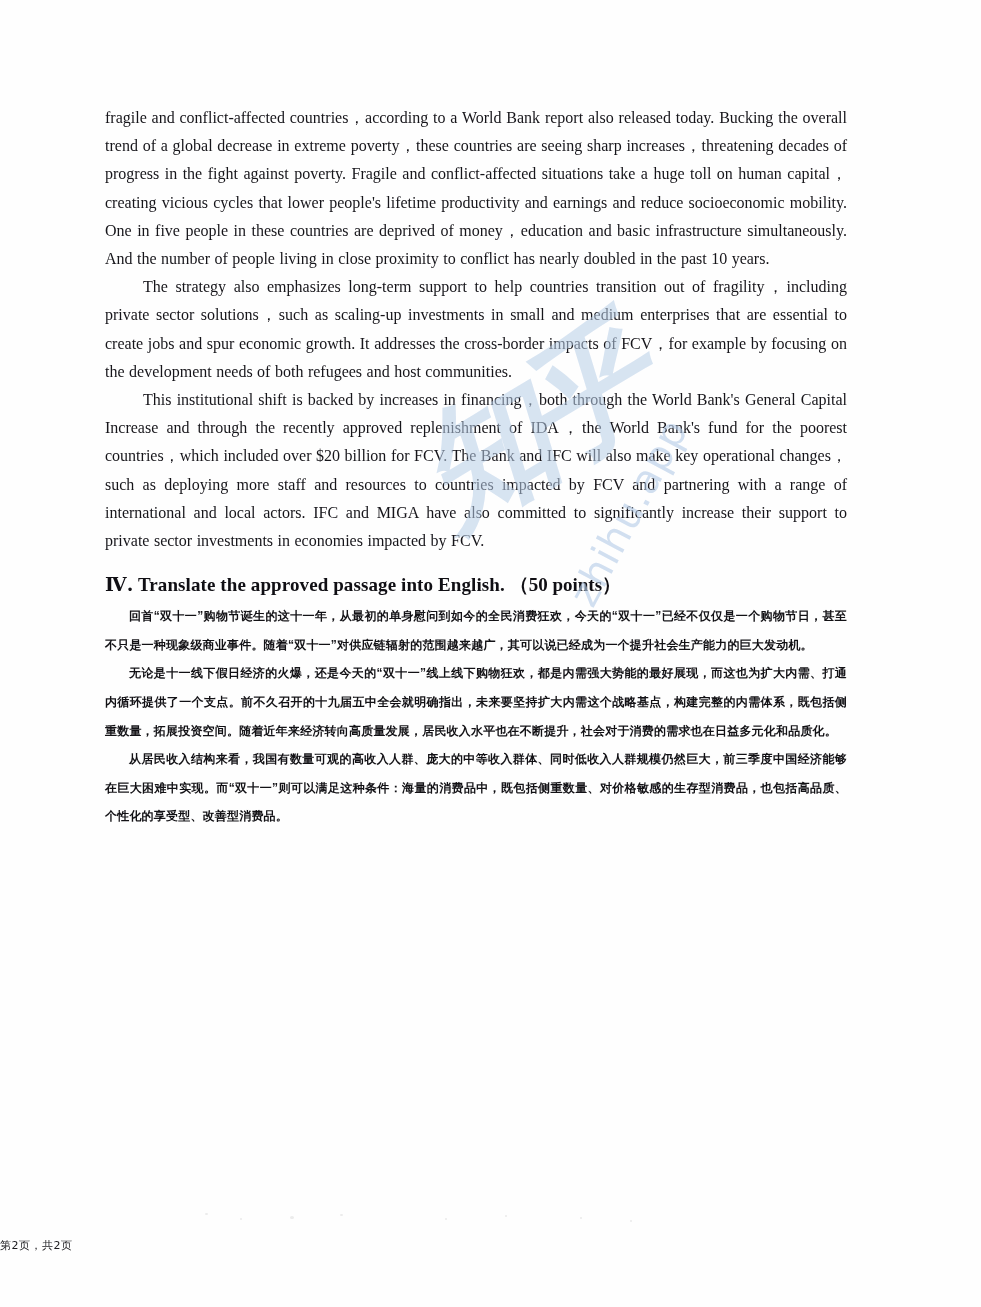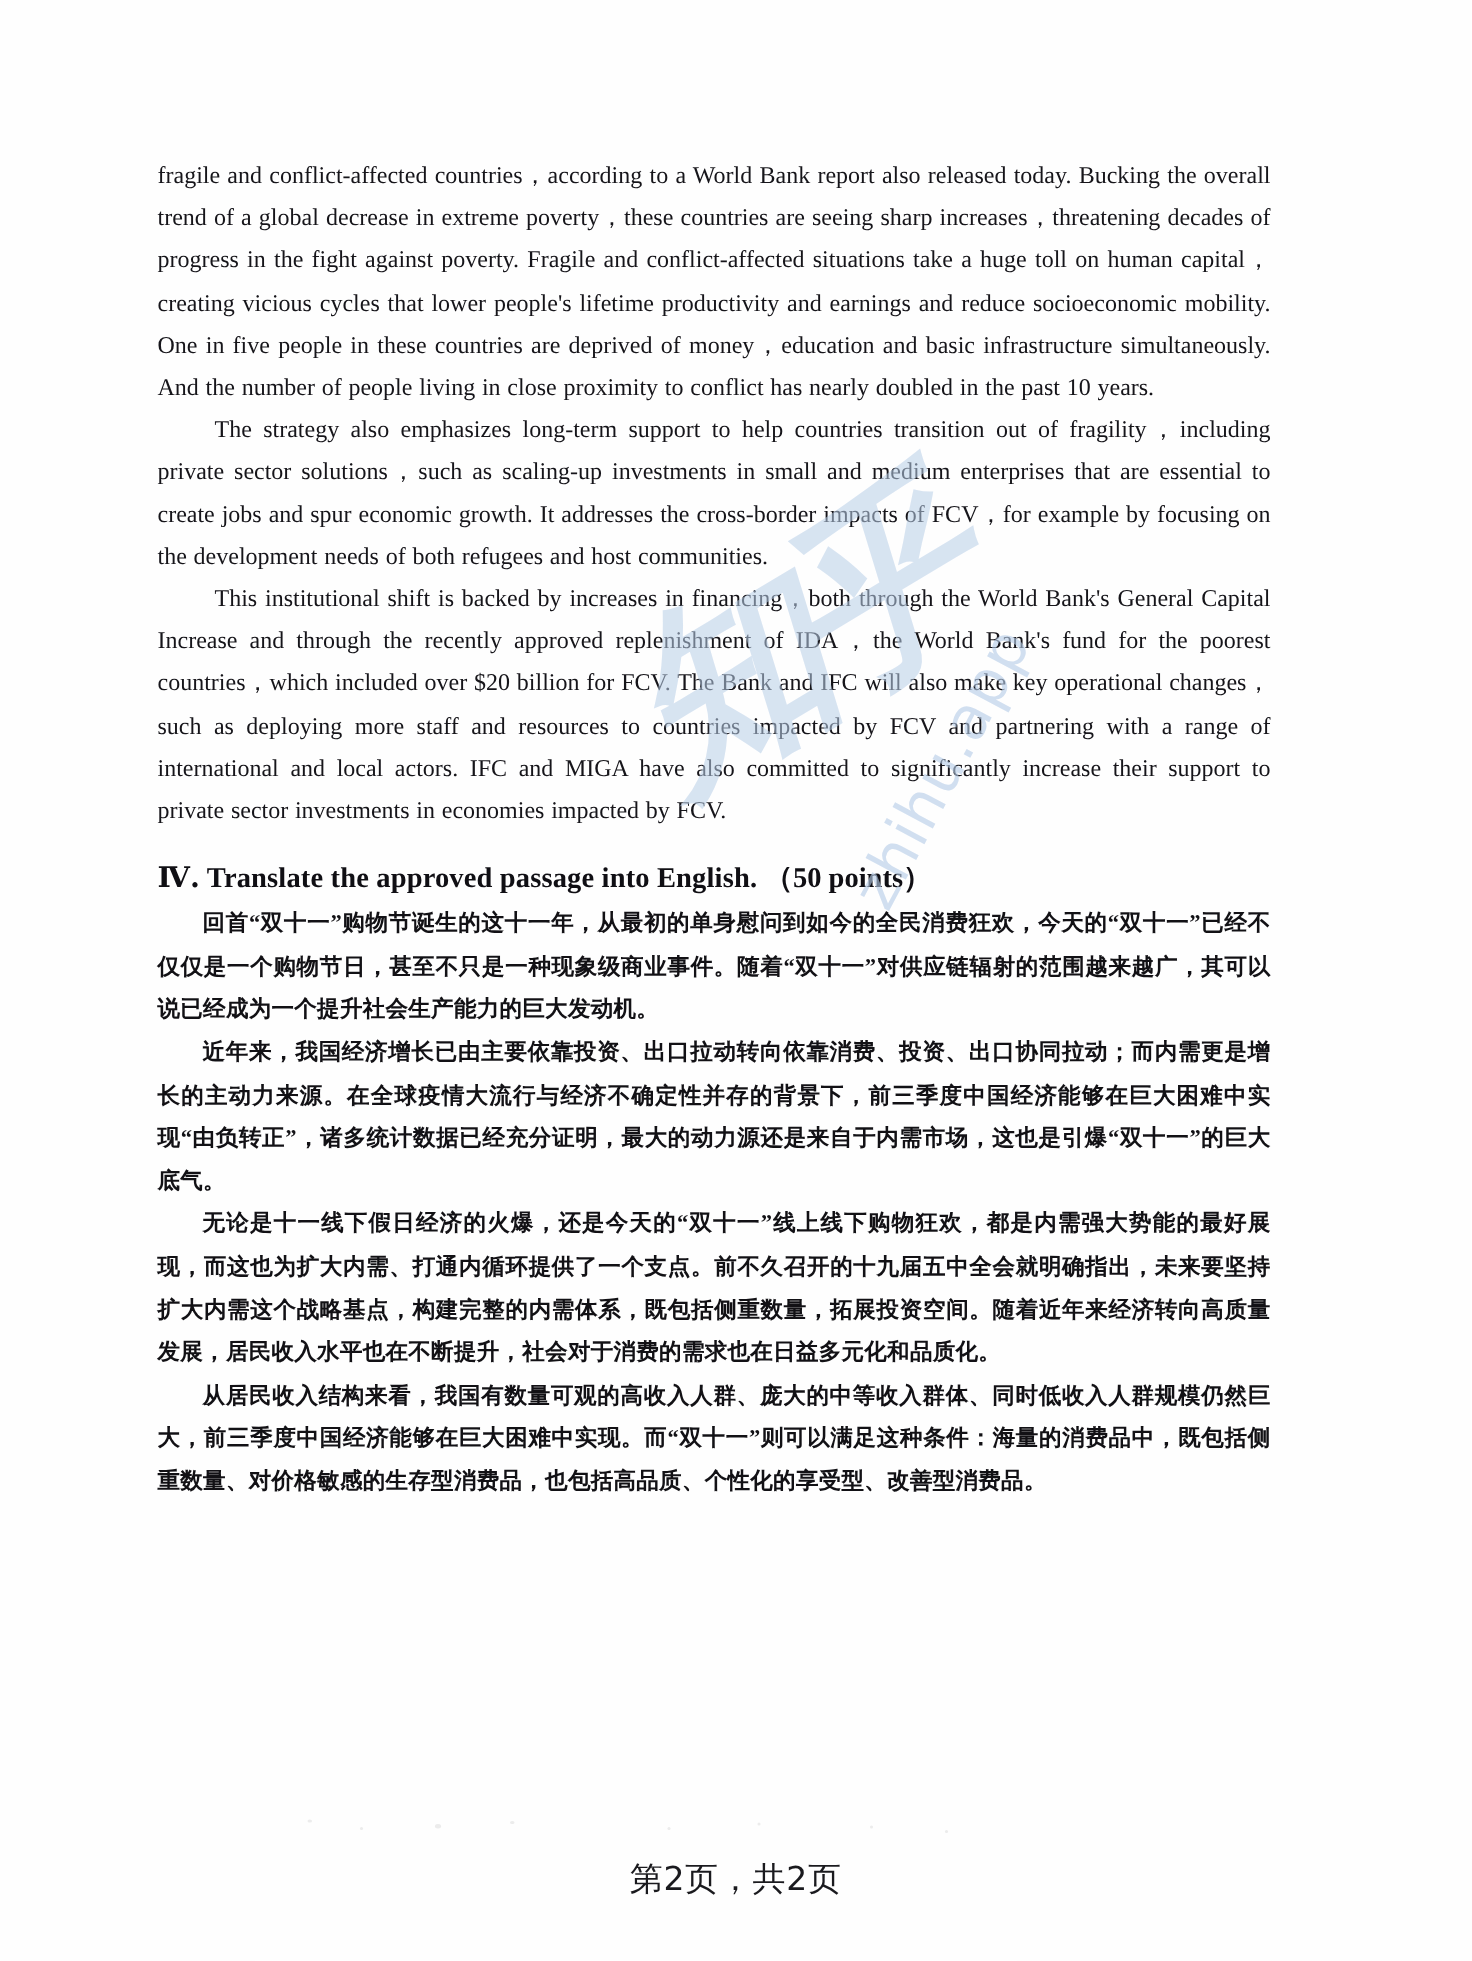--- a/index.html
+++ b/index.html
@@ -101,41 +101,40 @@
   .section-heading .numeral {
     font-family: "DejaVu Serif", serif;
     font-weight: 700;
   }
   .section-heading .pts {
     letter-spacing: 0;
   }
 
   
   .zh-para {
-    font-family: Liberation Serif, serif;
-    font-size: 15px;
+    font-family: Liberation Sans, sans-serif;
+    font-size: 12px;
     line-height: 28.6px;
     color: #121115;
     text-align: justify;
     text-align-last: left;
     text-indent: 2em;
     margin: 0;
     letter-spacing: 0.2px;
     font-weight: 600;
   }
 
   
   .footer {
     position: absolute;
     left: 0;
     right: 0;
     top: 1238px;
-    text-align: center;
     font-family: "DejaVu Sans", "Liberation Sans", sans-serif;
-    font-size: 22px;
+    font-size: 11px;
     color: #1a1a1e;
     z-index: 2;
     letter-spacing: 0.5px;
   }
 
   
   .speckle {
     position: absolute;
     background: #d9d9d9;
     border-radius: 50%;
@@ -174,21 +173,20 @@
     <p class="en-para">This institutional shift is backed by increases in financing，both through the World Bank's General Capital Increase and through the recently approved replenishment of IDA，the World Bank's fund for the poorest countries，which included over $20 billion for FCV. The Bank and IFC will also make key operational changes，such as deploying more staff and resources to countries impacted by FCV and partnering with a range of international and local actors. IFC and MIGA have also committed to significantly increase their support to private sector investments in economies impacted by FCV.</p>
 
     <div class="section-heading">
       <span class="numeral">Ⅳ.</span>
       <span>Translate the approved passage into English.</span>
       <span class="pts">（50 points）</span>
     </div>
 
     <p class="zh-para">回首“双十一”购物节诞生的这十一年，从最初的单身慰问到如今的全民消费狂欢，今天的“双十一”已经不仅仅是一个购物节日，甚至不只是一种现象级商业事件。随着“双十一”对供应链辐射的范围越来越广，其可以说已经成为一个提升社会生产能力的巨大发动机。</p>
 
-    <p class="zh-para">近年来，我国经济增长已由主要依靠投资、出口拉动转向依靠消费、投资、出口协同拉动；而内需更是增长的主动力来源。在全球疫情大流行与经济不确定性并存的背景下，前三季度中国经济能够在巨大困难中实现“由负转正”，诸多统计数据已经充分证明，最大的动力源还是来自于内需市场，这也是引爆“双十一”的巨大底气。</p>
 
     <p class="zh-para">无论是十一线下假日经济的火爆，还是今天的“双十一”线上线下购物狂欢，都是内需强大势能的最好展现，而这也为扩大内需、打通内循环提供了一个支点。前不久召开的十九届五中全会就明确指出，未来要坚持扩大内需这个战略基点，构建完整的内需体系，既包括侧重数量，拓展投资空间。随着近年来经济转向高质量发展，居民收入水平也在不断提升，社会对于消费的需求也在日益多元化和品质化。</p>
 
     <p class="zh-para">从居民收入结构来看，我国有数量可观的高收入人群、庞大的中等收入群体、同时低收入人群规模仍然巨大，前三季度中国经济能够在巨大困难中实现。而“双十一”则可以满足这种条件：海量的消费品中，既包括侧重数量、对价格敏感的生存型消费品，也包括高品质、个性化的享受型、改善型消费品。</p>
 
   </div>
 
   <div class="footer">第2页，共2页</div>
 
 </div>

